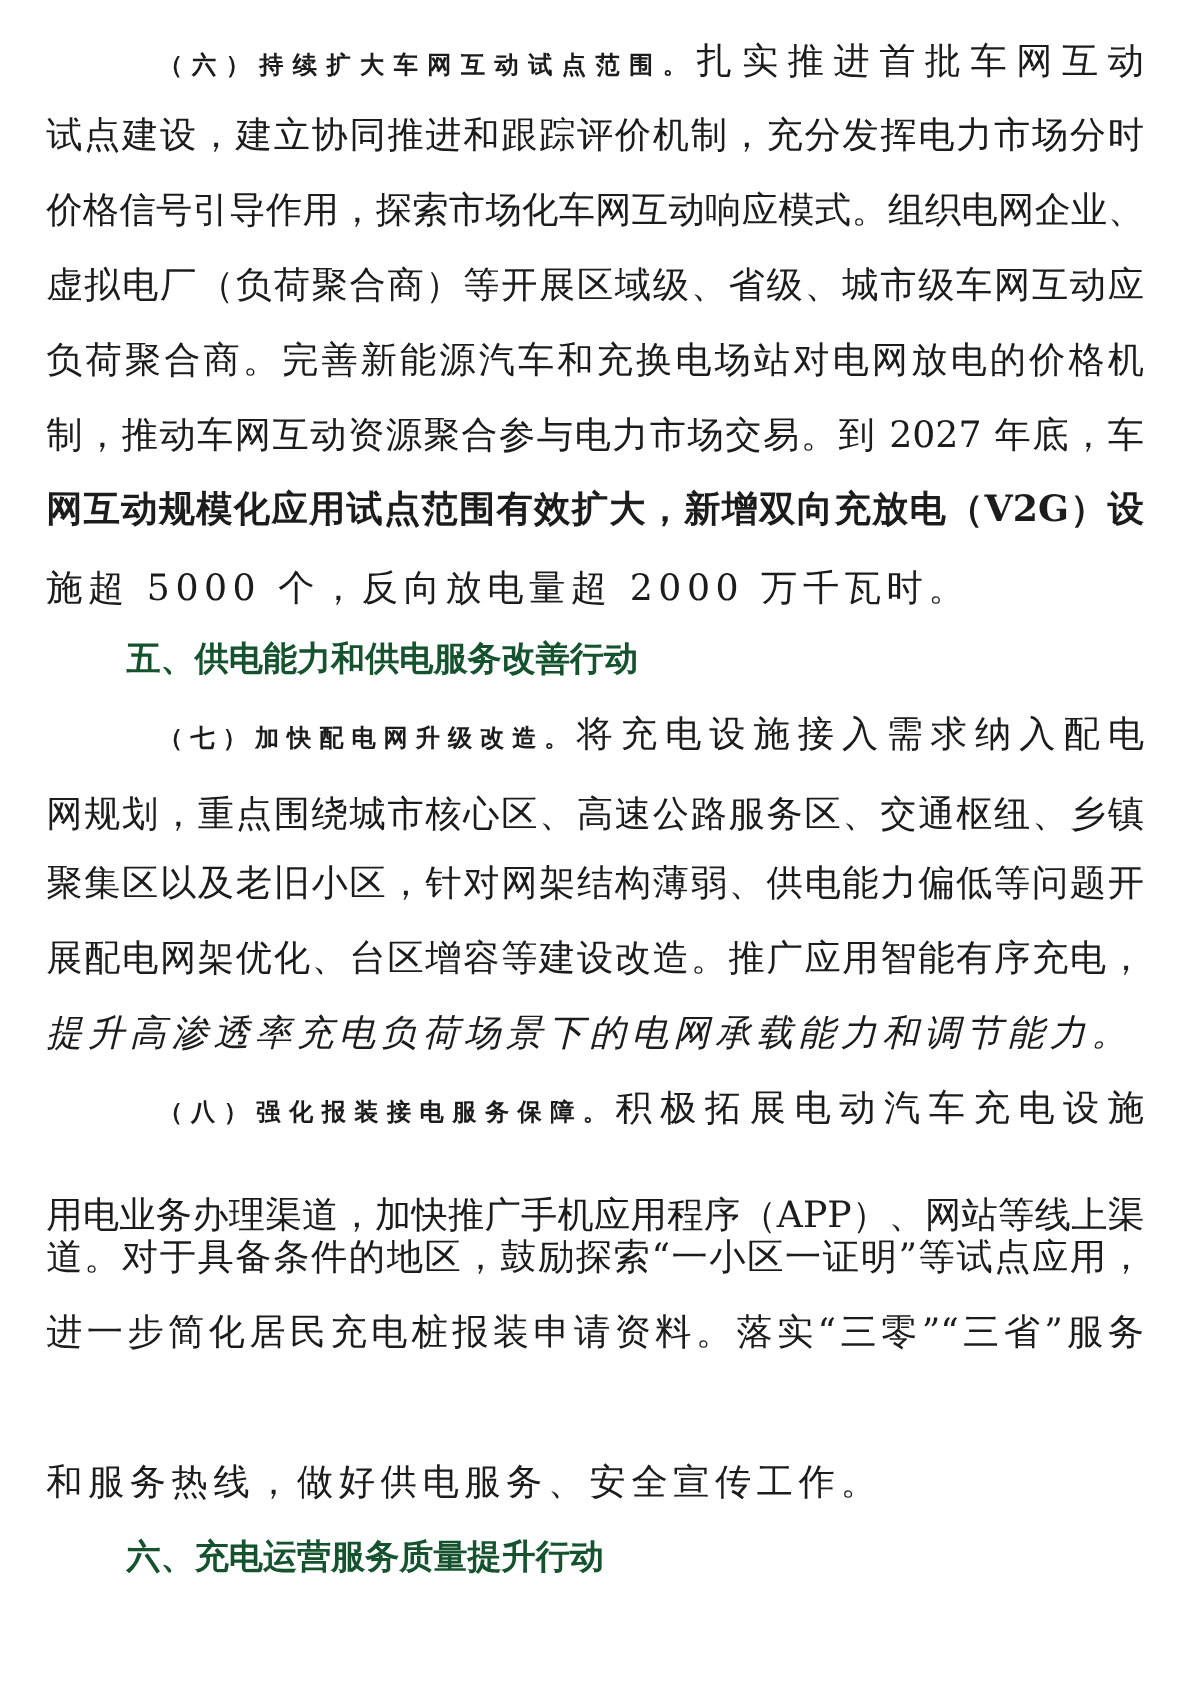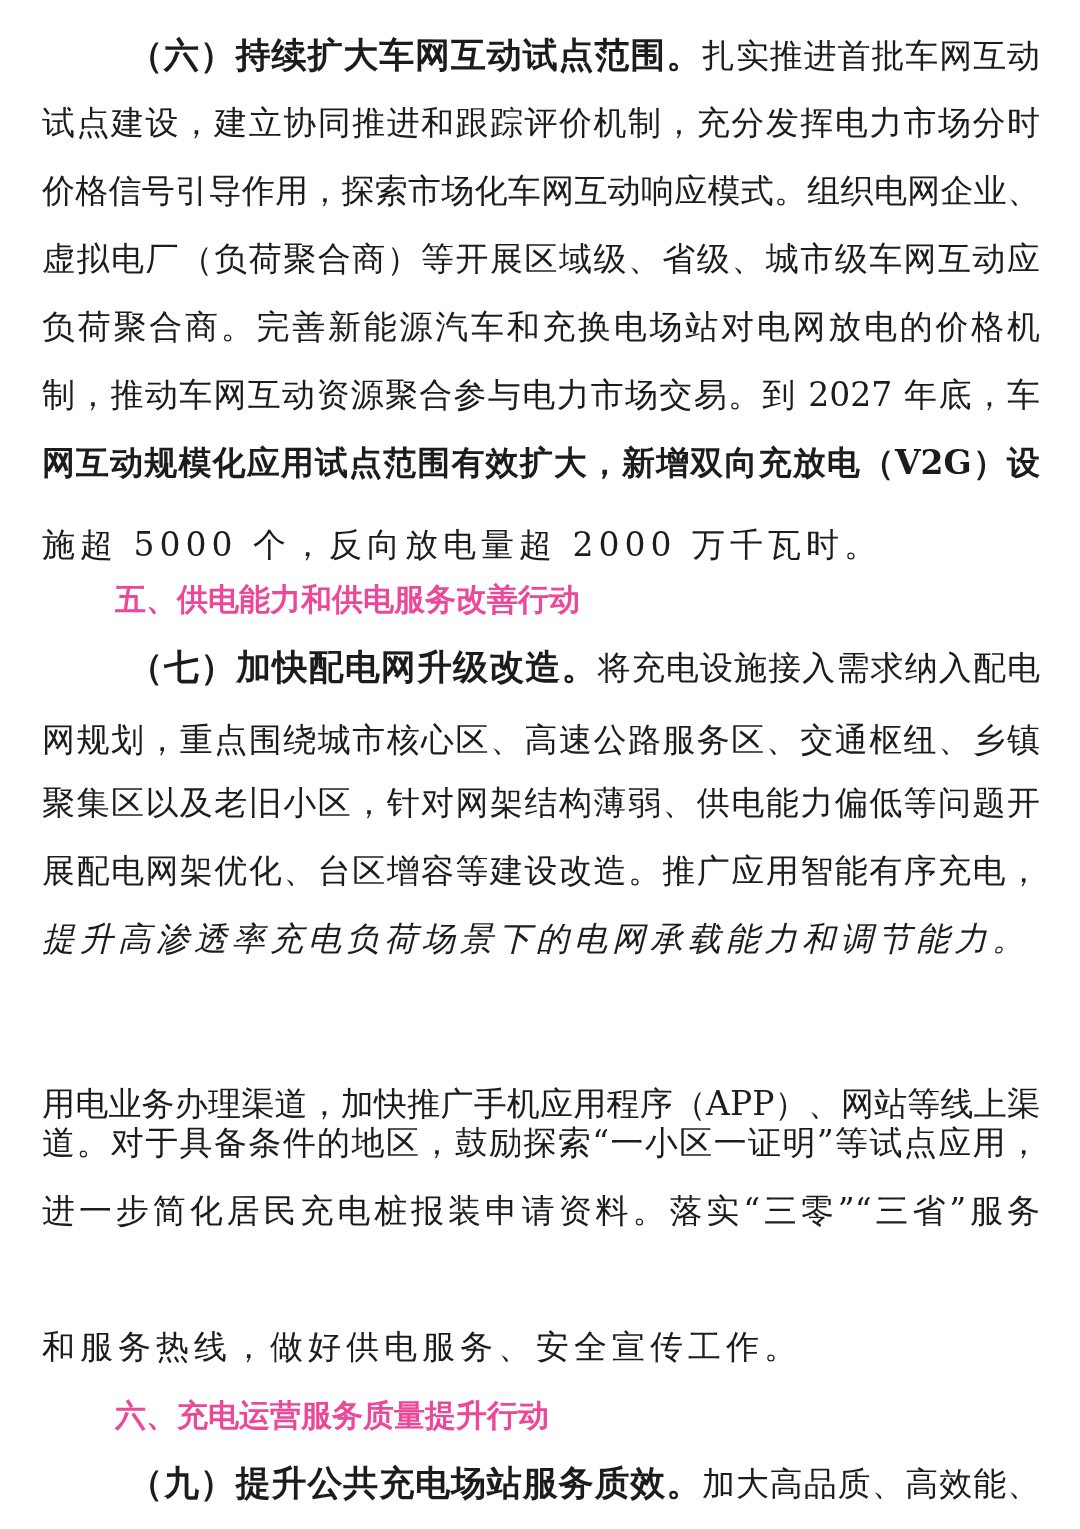--- a/index.html
+++ b/index.html
@@ -31,58 +31,59 @@
       white-space: nowrap;
       text-align: justify;
       text-align-last: justify;
       letter-spacing: 0px;
     }
     .line.indent { left: 128px; width: 912px; }
     .line.last { text-align-last: left; letter-spacing: 5px; }
     .line .lead {
       font-weight: bold;
       font-family: "DejaVu Sans", "Liberation Sans", sans-serif;
-      font-size: 35px;
+      font-size: 22px;
+      margin-left: 16px;
     }
     .heading {
       position: absolute;
       left: 115px;
       height: 44px;
       line-height: 44px;
       font-size: 31px;
       font-weight: bold;
       font-family: "DejaVu Sans", "Liberation Sans", sans-serif;
-      color: #ec4899;
+      color: #14532d;
       white-space: nowrap;
     }
   </style>
 </head>
 <body>
 
 <div class="page">
 
   <div class="line indent" style="top:33px;"><span class="lead">（六）持续扩大车网互动试点范围。</span><span>扎实推进首批车网互动</span></div>
   <div class="line" style="top:101px;">试点建设，建立协同推进和跟踪评价机制，充分发挥电力市场分时</div>
   <div class="line" style="top:169px;">价格信号引导作用，探索市场化车网互动响应模式。组织电网企业、</div>
   <div class="line" style="top:237px;">虚拟电厂（负荷聚合商）等开展区域级、省级、城市级车网互动应</div>
   <div class="line" style="top:305px;">负荷聚合商。完善新能源汽车和充换电场站对电网放电的价格机</div>
   <div class="line" style="top:373px;">制，推动车网互动资源聚合参与电力市场交易。到 2027 年底，车</div>
   <div class="line" style="top:441px;font-weight:bold;">网互动规模化应用试点范围有效扩大，新增双向充放电（V2G）设</div>
-  <div class="line last" style="top:523px;">施超 5000 个，反向放电量超 2000 万千瓦时。</div>
+  <div class="line last" style="top:512px;">施超 5000 个，反向放电量超 2000 万千瓦时。</div>
 
   <div class="heading" style="top:577px;">五、供电能力和供电服务改善行动</div>
 
   <div class="line indent" style="top:645px;"><span class="lead">（七）加快配电网升级改造。</span><span>将充电设施接入需求纳入配电</span></div>
   <div class="line" style="top:718px;">网规划，重点围绕城市核心区、高速公路服务区、交通枢纽、乡镇</div>
   <div class="line" style="top:781px;">聚集区以及老旧小区，针对网架结构薄弱、供电能力偏低等问题开</div>
   <div class="line" style="top:849px;">展配电网架优化、台区增容等建设改造。推广应用智能有序充电，</div>
   <div class="line last" style="top:917px;font-style:italic;">提升高渗透率充电负荷场景下的电网承载能力和调节能力。</div>
 
+  <div class="line indent" style="top:985px;"><span class="lead">（八）强化报装接电服务保障。</span><span>积极拓展电动汽车充电设施</span></div>
   <div class="line" style="top:1053px;margin-top:29px;">用电业务办理渠道，加快推广手机应用程序（APP）、网站等线上渠</div>
   <div class="line" style="top:1121px;">道。对于具备条件的地区，鼓励探索“一小区一证明”等试点应用，</div>
   <div class="line" style="top:1189px;">进一步简化居民充电桩报装申请资料。落实“三零”“三省”服务</div>
   <div class="line last" style="top:1325px;">和服务热线，做好供电服务、安全宣传工作。</div>
 
   <div class="heading" style="top:1393px;">六、充电运营服务质量提升行动</div>
 
-  <div class="line indent" style="top:1461px;"><span class="lead">（九）提升公共充电场站服务质效。</span><span>加大高品质、高效能、</span></div>
 
 </div>
 
 </body></html>

